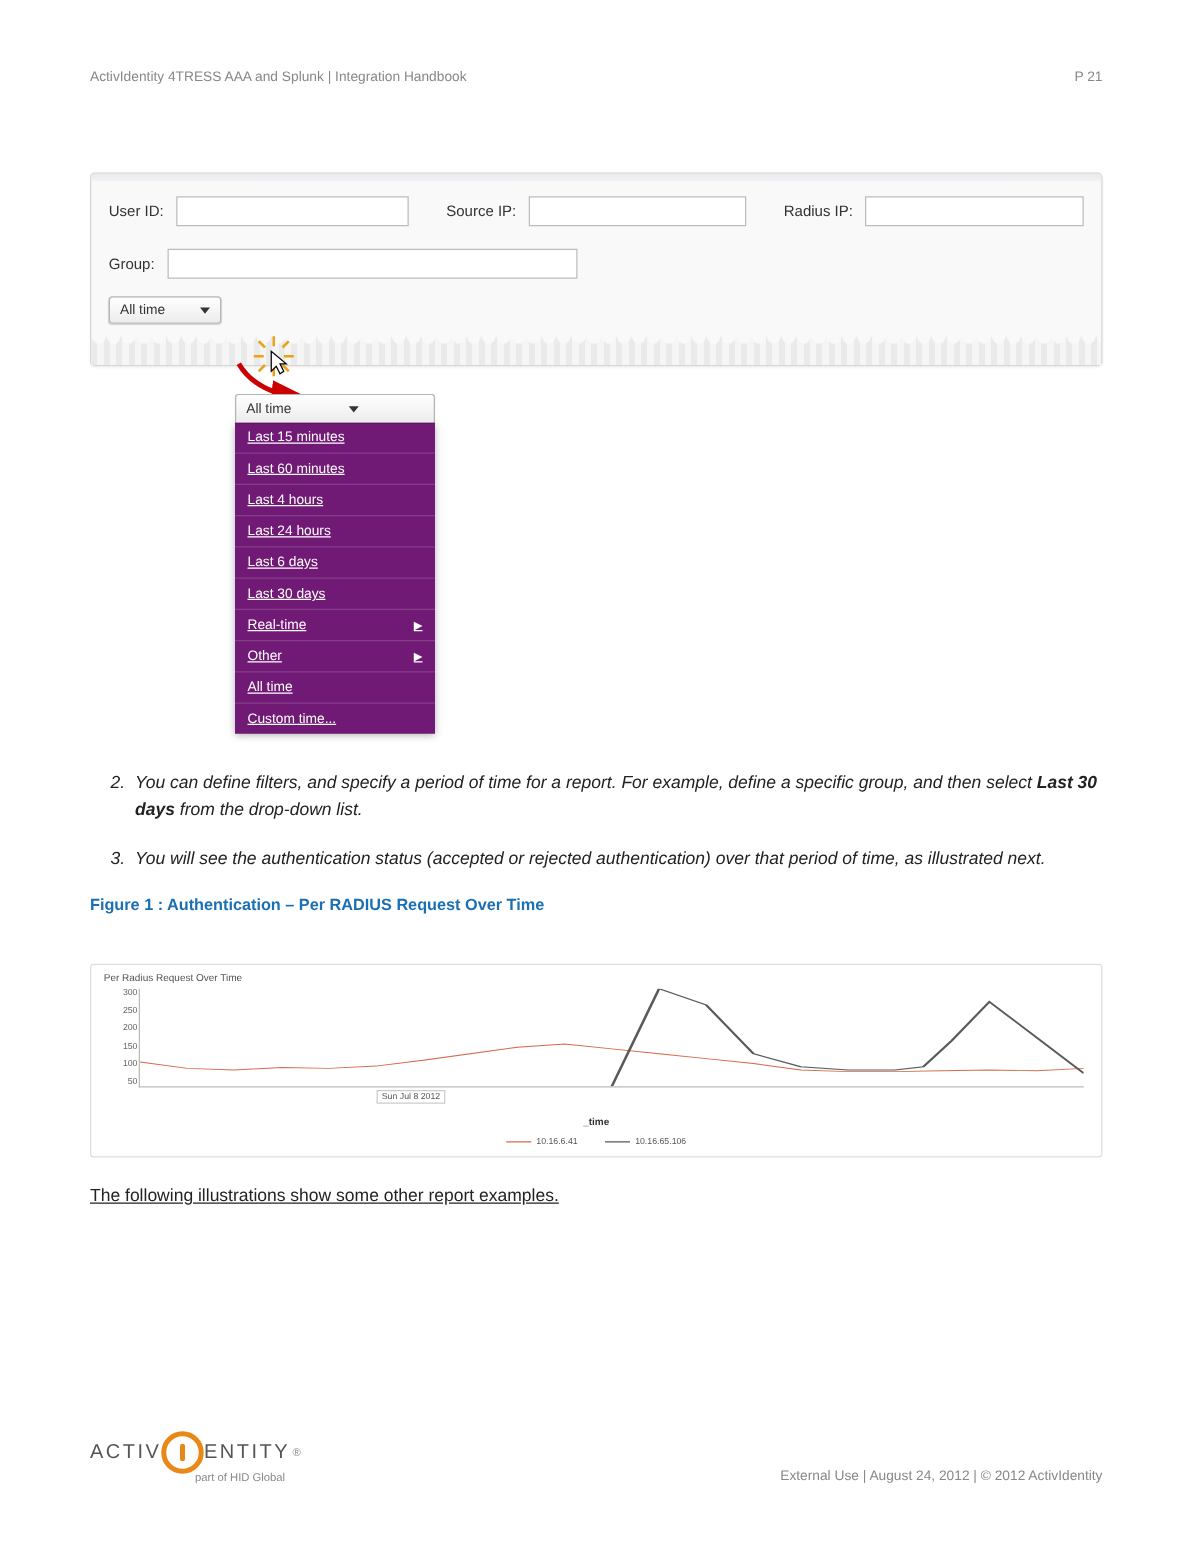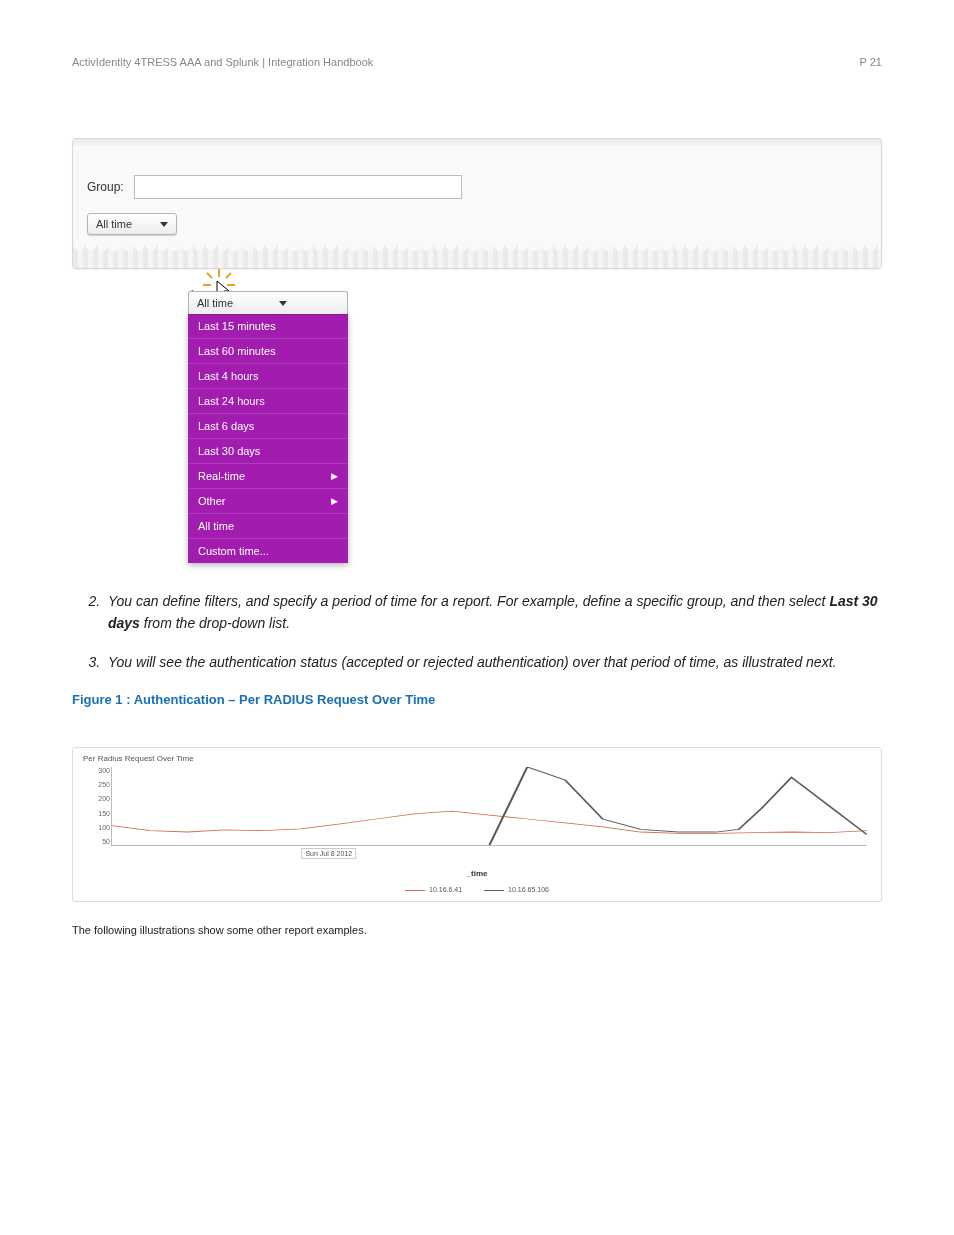--- a/index.html
+++ b/index.html
@@ -12,21 +12,21 @@
   .row{display:flex;gap:30px;align-items:center;}
   .fld{display:flex;align-items:center;gap:10px;flex:1;}
   .fld label{font-size:12px;color:#333;white-space:nowrap;}
   .fld input{flex:1;min-width:0;border:1px solid #bcbcbc;background:#fff;height:22px;font-size:12px;padding:0 4px;}
   .timedrop{margin-top:14px;display:inline-flex;align-items:center;border:1px solid #b5b5b5;border-radius:3px;background:linear-gradient(#fff,#ececec);font-size:11px;color:#333;padding:4px 8px;gap:28px;box-shadow:0 1px 1px rgba(0,0,0,.15);cursor:pointer;}
   .caret{width:0;height:0;border-left:4px solid transparent;border-right:4px solid transparent;border-top:5px solid #333;}
   .torn{height:24px;margin:8px -14px -30px -14px;background:repeating-linear-gradient(90deg,#eaeaea 0 5px,#f5f5f5 5px 10px);mask:radial-gradient(6px 8px at 6px 0,transparent 98%,#000 100%) repeat-x 0 100%/12px 100%;-webkit-mask:radial-gradient(6px 8px at 6px 0,transparent 98%,#000 100%) repeat-x 0 100%/12px 100%;border-top:1px solid #d7d7d7;}
   
   .dd-wrap{position:relative;margin-top:22px;margin-left:116px;width:160px;}
   .dd-head{display:inline-flex;align-items:center;border:1px solid #b5b5b5;border-bottom:none;background:linear-gradient(#fff,#ececec);font-size:11px;color:#333;padding:5px 8px;gap:46px;width:100%;box-sizing:border-box;border-radius:3px 3px 0 0;box-shadow:0 1px 1px rgba(0,0,0,.15);}
-  .dd-menu{background:#a21caf;color:#fff;font-size:11px;box-shadow:0 2px 6px rgba(0,0,0,.3);}
+  .dd-menu{background:#701a75;color:#fff;font-size:11px;box-shadow:0 2px 6px rgba(0,0,0,.3);text-decoration:underline;}
   .dd-menu .itm{padding:6px 10px;border-top:1px solid rgba(255,255,255,.15);display:flex;justify-content:space-between;align-items:center;cursor:pointer;}
   .dd-menu .itm:first-child{border-top:none;}
   .dd-menu .arr{font-size:9px;color:#fff;}
   .red-arrow{position:absolute;left:112px;top:146px;pointer-events:none;}
   .click-cursor{position:absolute;left:128px;top:128px;pointer-events:none;}
   
   ol.steps{margin:28px 0 0 0;padding-left:32px;font-size:14px;color:#222;}
   ol.steps>li{padding-left:4px;margin-bottom:18px;line-height:1.55;font-style:italic;}
   .seg{margin-top:8px;}
   .fig-cap{color:#1b6fb3;font-weight:bold;font-size:13px;margin:18px 0 8px 0;}
@@ -34,21 +34,21 @@
   .chart-box{border:1px solid #ddd;border-radius:3px;padding:6px 10px 8px 10px;font-size:8px;color:#555;margin-top:40px;}
   .chart-title{font-size:8px;color:#555;margin-bottom:4px;}
   .plot{position:relative;height:78px;margin-left:28px;margin-right:4px;border-left:1px solid #bbb;border-bottom:1px solid #bbb;}
   .yticks{position:absolute;left:-26px;top:0;bottom:0;width:24px;display:flex;flex-direction:column;justify-content:space-between;text-align:right;font-size:7px;color:#666;}
   .plot svg{position:absolute;left:0;top:0;width:100%;height:100%;}
   .xticks{margin-left:28px;display:flex;font-size:7px;color:#555;margin-top:2px;}
   .xticks .xt{border:1px solid #ccc;padding:1px 3px;line-height:1;}
   .axis-lab{text-align:center;font-size:8px;font-weight:bold;color:#333;margin-top:10px;}
   .legend{display:flex;gap:22px;justify-content:center;margin-top:8px;font-size:7px;color:#555;align-items:center;}
   .legend .sw{display:inline-block;width:20px;border-top:1px solid;position:relative;top:-1px;margin-right:4px;}
-  .closing{font-size:11px;margin-top:22px;}
+  .closing{font-size:14px;margin-top:22px;text-decoration:underline;}
   
   .ftr{position:absolute;left:72px;right:72px;bottom:48px;display:flex;justify-content:space-between;align-items:flex-end;border-top:0;}
   .ftr-txt{font-size:11px;color:#888;}
   .logo{display:flex;align-items:center;gap:2px;font-family:"Arial Black",Arial,sans-serif;}
   .logo .a1{font-size:16px;letter-spacing:2px;color:#555;}
   .logo .ring{width:26px;height:26px;border:4px solid #e98817;border-radius:50%;display:flex;align-items:center;justify-content:center;margin:0 -2px;}
   .logo .ring .bar{width:4px;height:14px;background:#e98817;border-radius:2px;}
   .logo .a2{font-size:16px;letter-spacing:2px;color:#555;}
   .logo .r{font-size:9px;color:#888;vertical-align:super;}
   .logo-sub{font-size:9px;color:#888;margin-left:84px;margin-top:-2px;}
@@ -58,20 +58,32 @@
 
 <div class="page">
   <div class="hdr">
     <span>ActivIdentity 4TRESS AAA and Splunk | Integration Handbook</span>
     <span>P 21</span>
   </div>
 
   <div class="panel" style="position:relative;">
     <div class="panel-rows">
       <div class="row">
+        <div class="fld">
+          <label>User ID:</label>
+          <input type="text" style="">
+        </div>
+        <div class="fld">
+          <label>Source IP:</label>
+          <input type="text" style="">
+        </div>
+        <div class="fld">
+          <label>Radius IP:</label>
+          <input type="text" style="">
+        </div>
       </div>
       <div class="row">
         <div class="fld">
           <label>Group:</label>
           <input type="text" style="">
         </div>
         <div class="fld" style="visibility:hidden;">
             <label>.</label>
             <input style="">
           </div>
@@ -182,13 +194,27 @@
       </div>
     <div class="axis-lab">_time</div>
     <div class="legend" id="legend">
         <span><span class="sw" style="border-color: rgb(214, 106, 79);"></span>10.16.6.41</span>
         <span><span class="sw" style="border-color: rgb(90, 90, 90);"></span>10.16.65.106</span>
       </div>
   </div>
 
   <div class="closing">The following illustrations show some other report examples.</div>
 
+  <div class="ftr">
+    <div>
+      <div class="logo">
+        <span class="a1">ACTIV</span>
+        <span class="ring">
+            <span class="bar"></span>
+          </span>
+        <span class="a2">ENTITY</span>
+        <span class="r">®</span>
+      </div>
+      <div class="logo-sub">part of HID Global</div>
+    </div>
+    <div class="ftr-txt">External Use | August 24, 2012 | © 2012 ActivIdentity</div>
+  </div>
 </div>
 
 </body></html>

